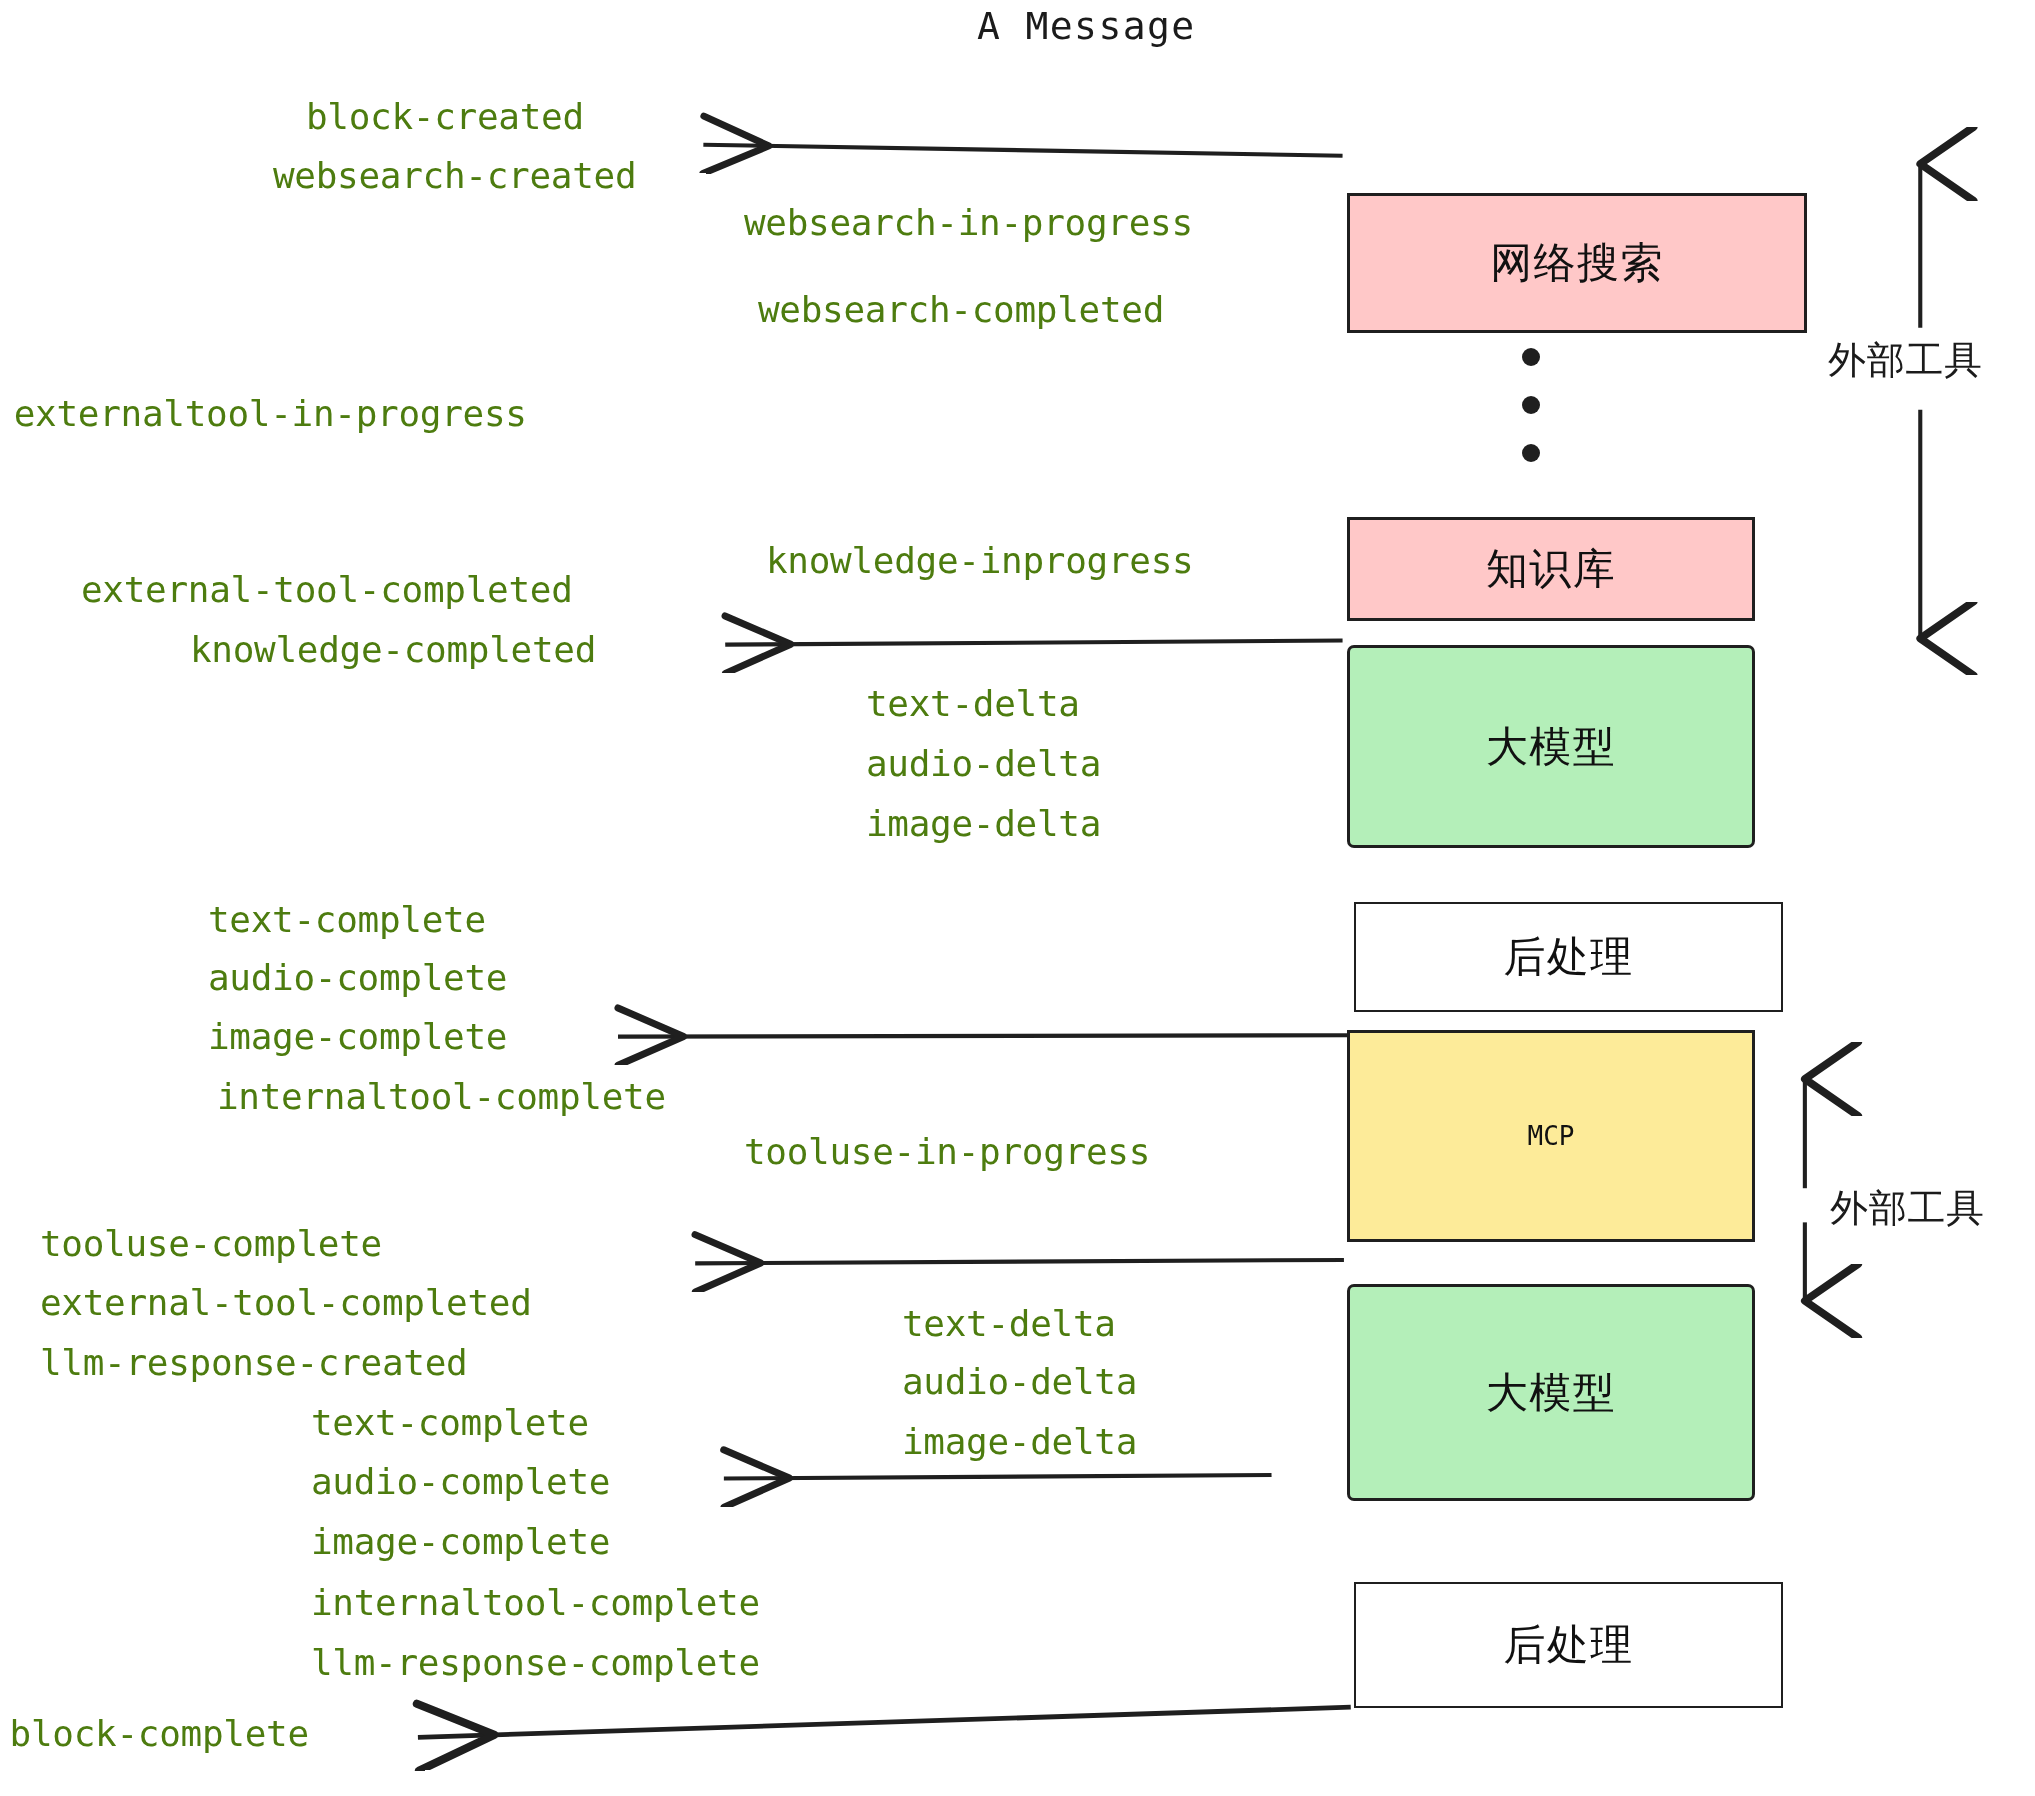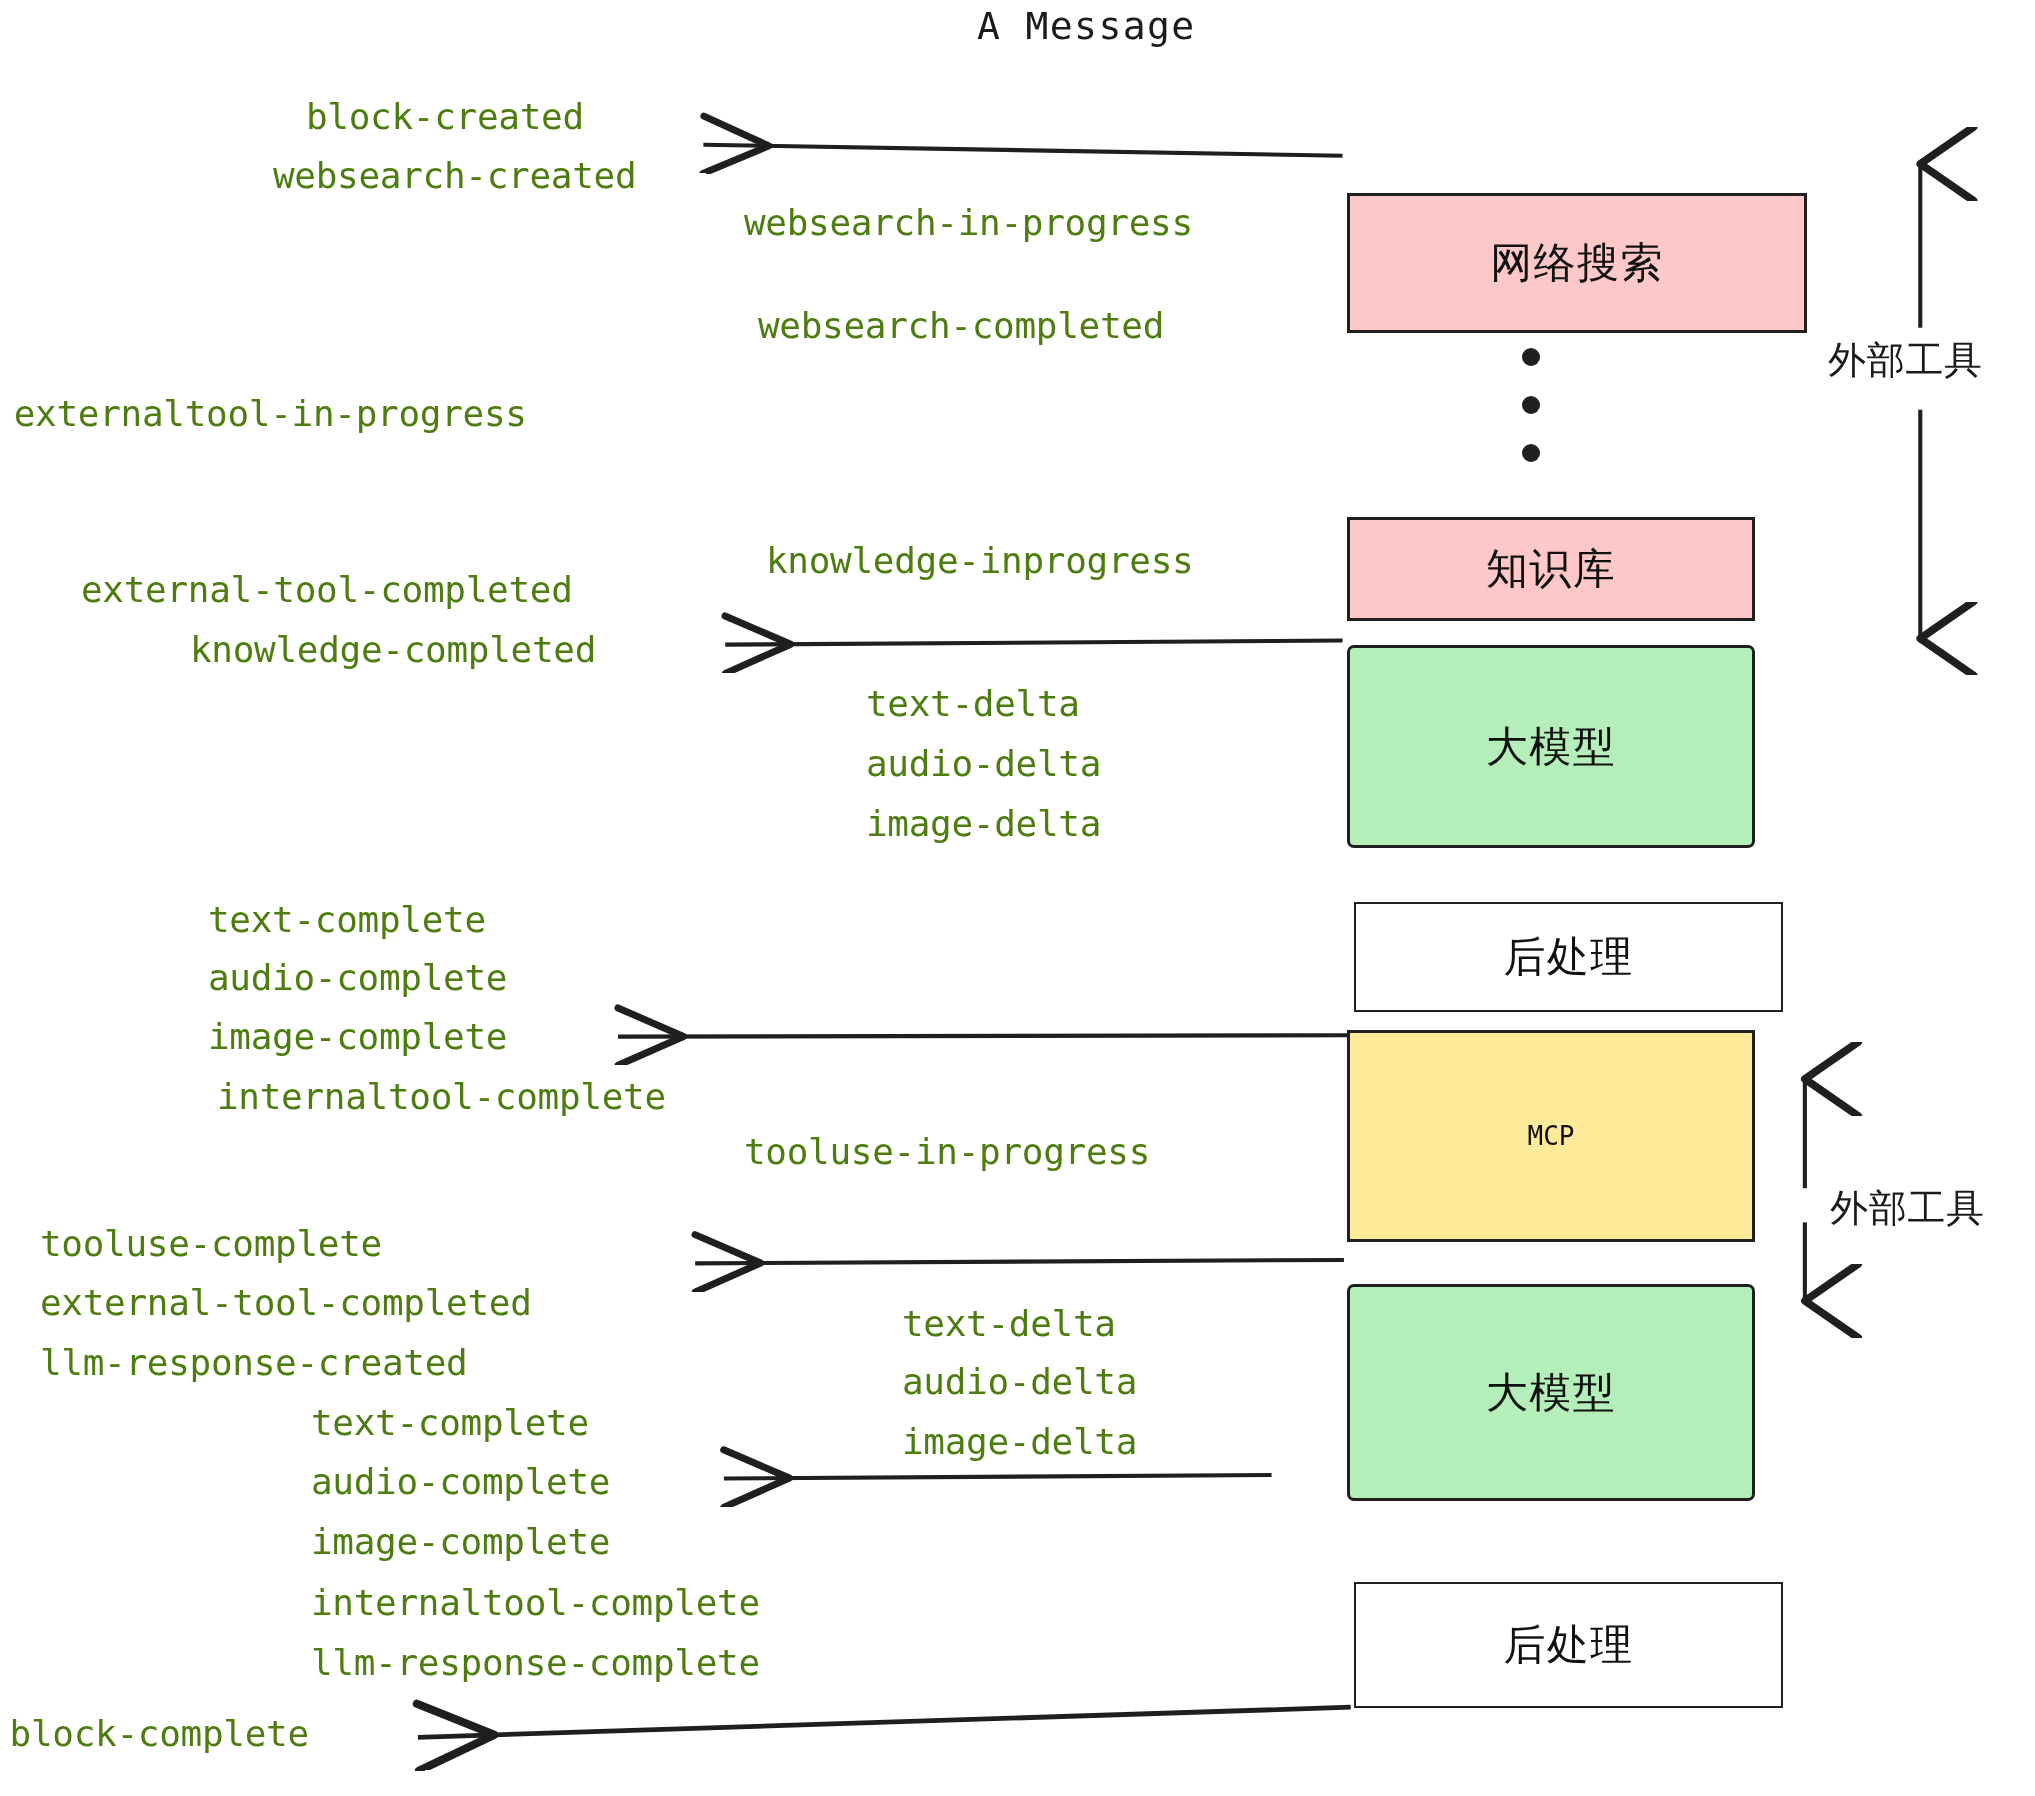--- a/index.html
+++ b/index.html
@@ -159,21 +159,21 @@
   <div class="side-label" style="left:1828px; top:335px;">外部工具</div>
 
   <div class="side-label" style="left:1830px; top:1183px;">外部工具</div>
 
   <div class="evt" style="left:306px; top:99px;">block-created</div>
 
   <div class="evt" style="left:273px; top:158px;">websearch-created</div>
 
   <div class="evt" style="left:744px; top:205px;">websearch-in-progress</div>
 
-  <div class="evt" style="left:758px; top:308px;">websearch-completed</div>
+  <div class="evt" style="left:758px; top:292px;">websearch-completed</div>
 
   <div class="evt" style="left:13.7px; top:396px;">externaltool-in-progress</div>
 
   <div class="evt" style="left:766px; top:543px;">knowledge-inprogress</div>
 
   <div class="evt" style="left:81px; top:572px;">external-tool-completed</div>
 
   <div class="evt" style="left:190px; top:632px;">knowledge-completed</div>
 
   <div class="evt" style="left:866px; top:686px;">text-delta</div>

